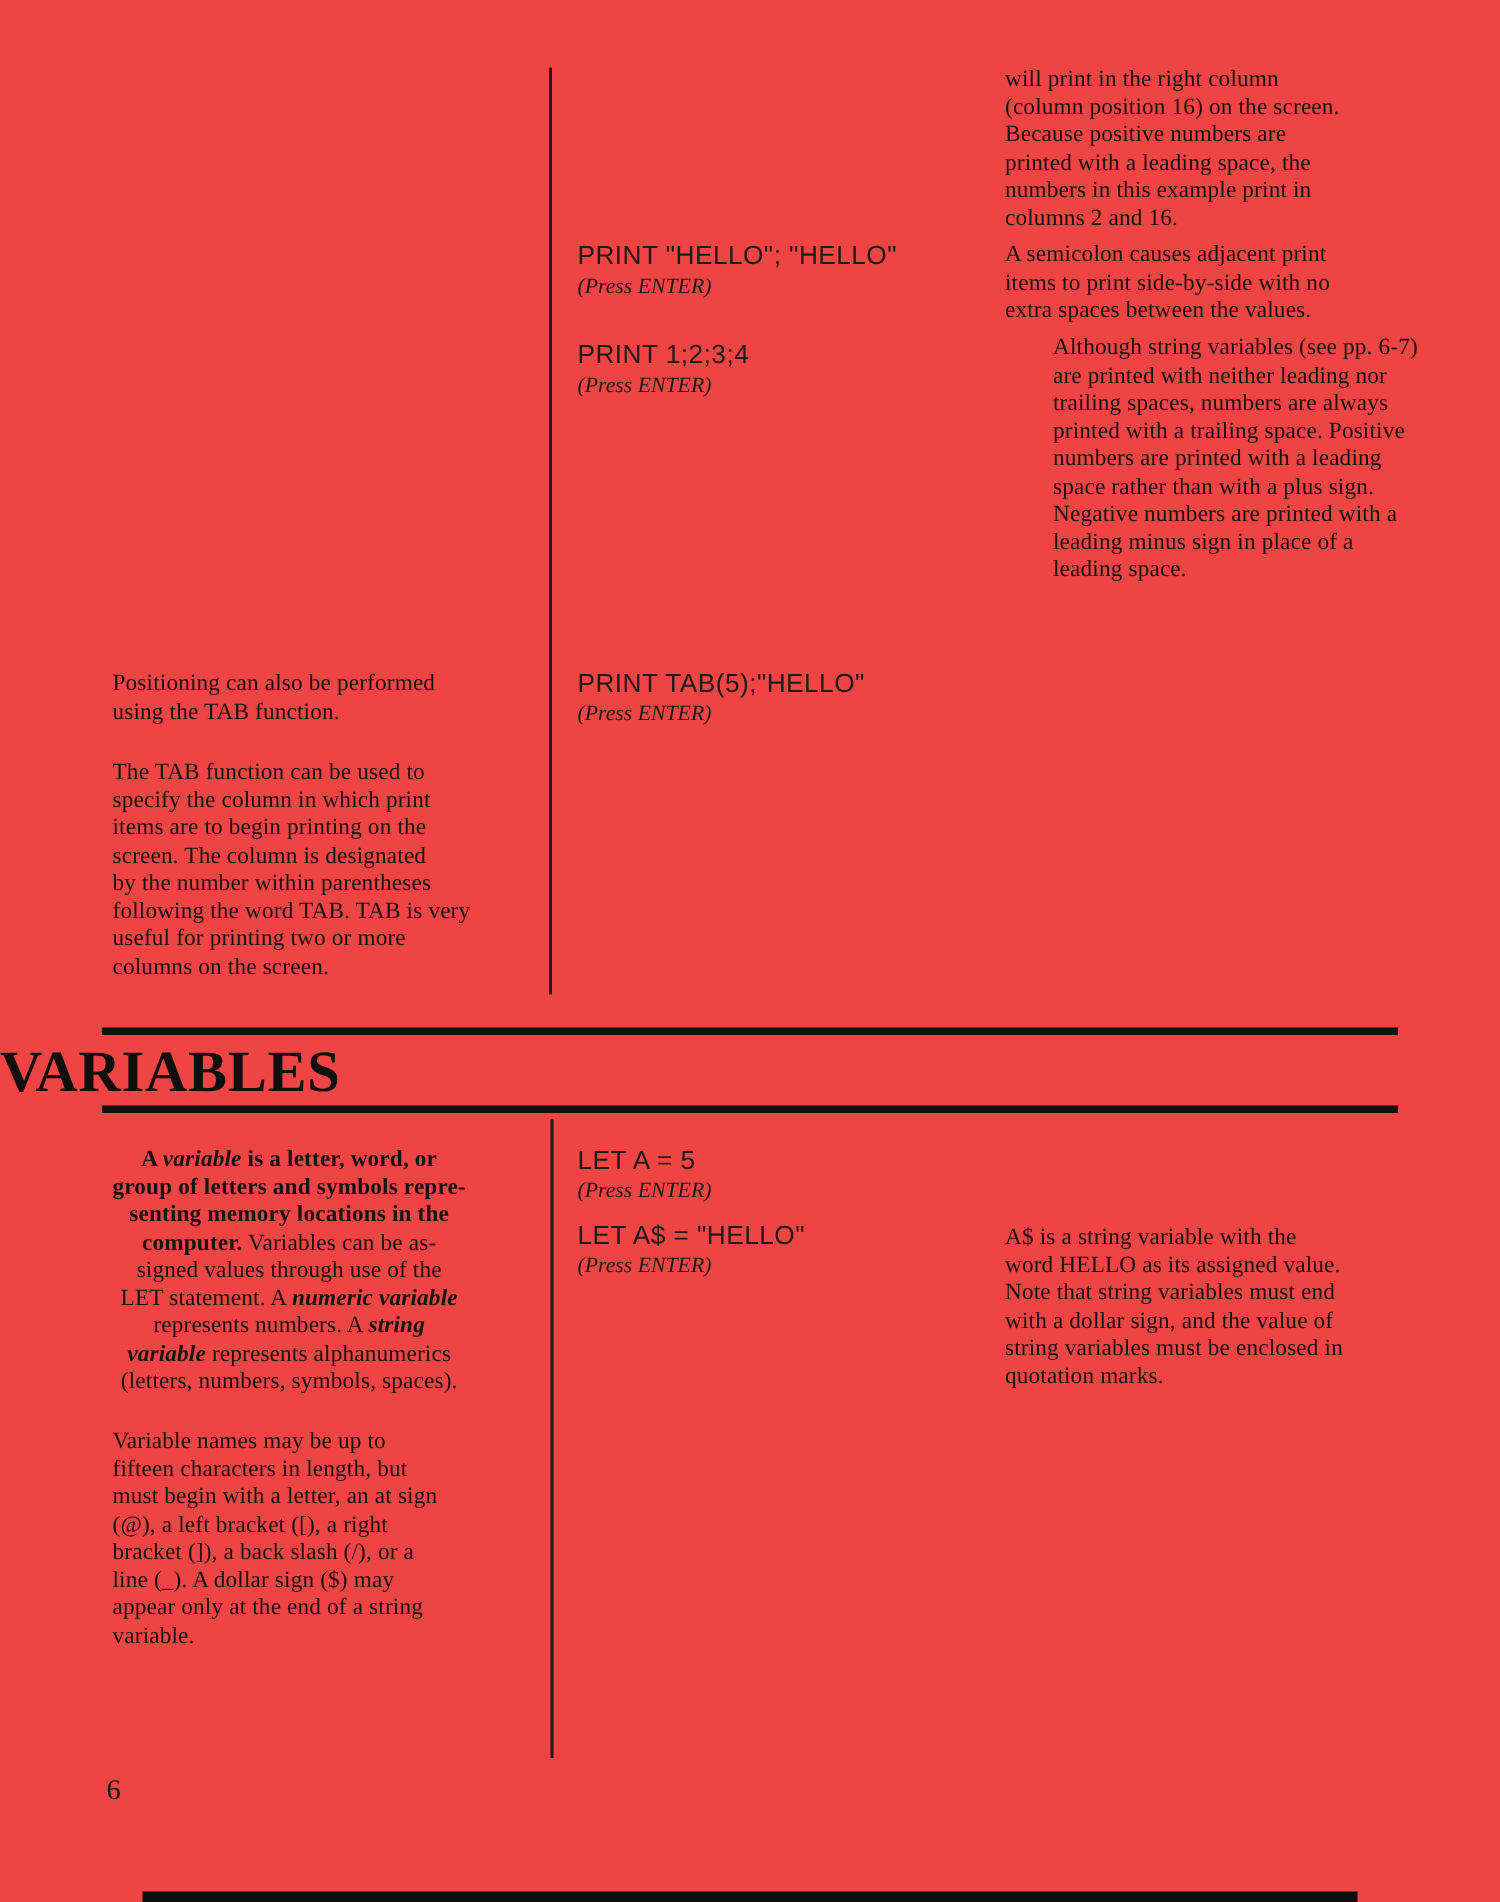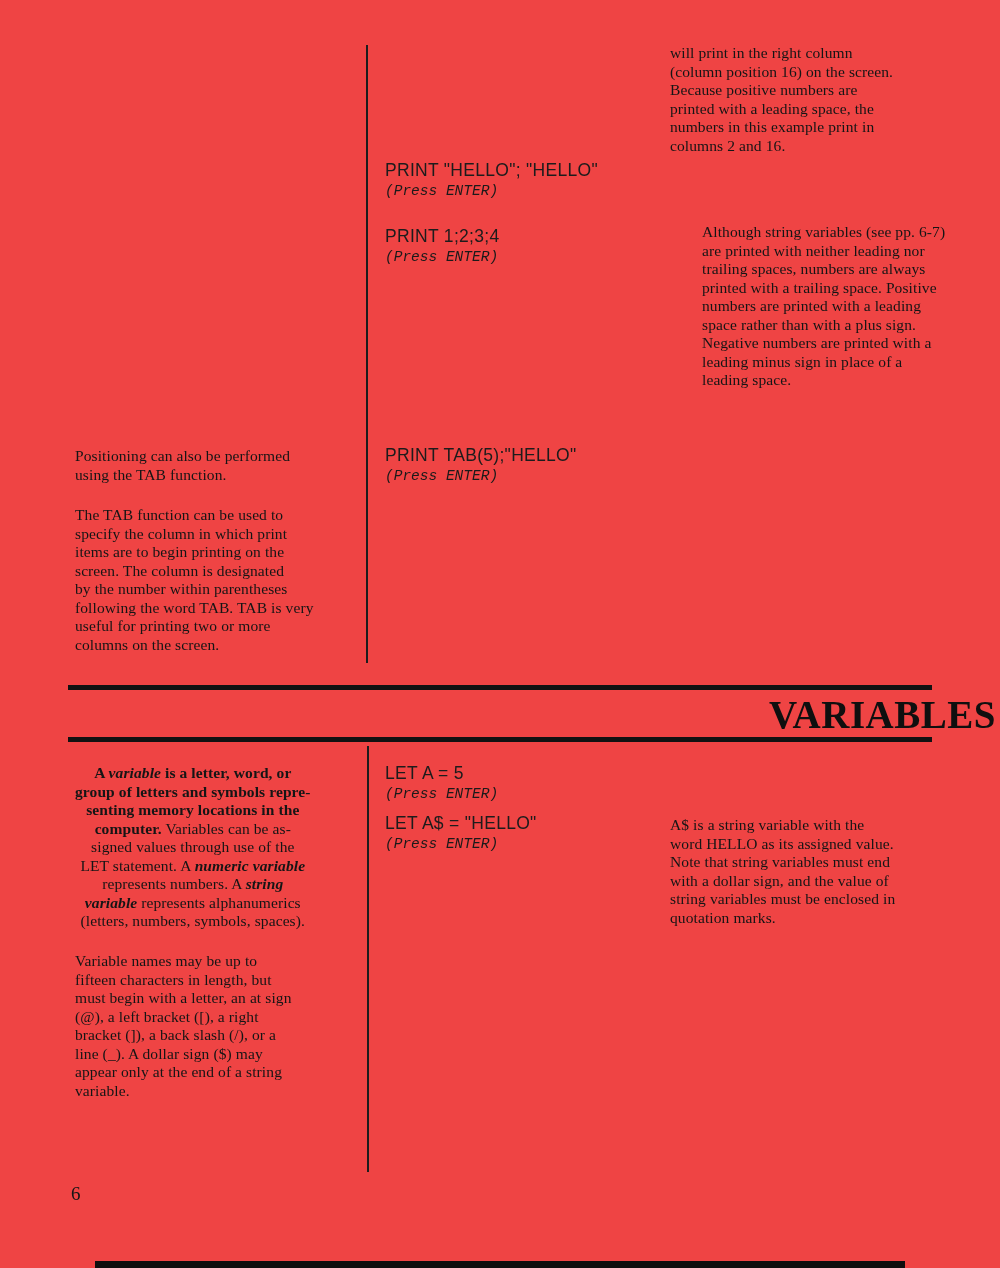--- a/index.html
+++ b/index.html
@@ -21,35 +21,35 @@
   }
   .code{
     font-family:"Liberation Sans", sans-serif;
     font-size:17.5px;
     line-height:20px;
     color:#1c1c1c;
     letter-spacing:0.3px;
     white-space:pre;
   }
   .press{
-    font-family:Liberation Mono, monospace;
+    font-family:Liberation Serif, serif;
     font-style:italic;
     font-size:14.5px;
     line-height:16px;
     white-space:pre;
     color:#1a1a1a;
   }
   .rich{white-space:pre;text-align:center;}
   .b{font-weight:bold;}
   .bi{font-weight:bold;font-style:italic;}
   .vrule{width:2px;background:#1d1d1d;}
   .hrule{height:5px;background:#121212;}
   .section-heading{
     left:0;width:996px;
-    text-align:right;
+    text-align:left;
     font-weight:bold;
     font-size:39px;
     line-height:40px;
     letter-spacing:0.5px;
     color:#0f0f0f;
     white-space:pre;
   }
   .page-number{font-size:19px;line-height:20px;white-space:pre;}
   .scan-edge{background:#0e0e0e;}
 </style>
@@ -62,20 +62,23 @@
 
   <div class="abs body-text" style="left:670px;top:44px;">will print in the right column
 (column position 16) on the screen.
 Because positive numbers are
 printed with a leading space, the
 numbers in this example print in
 columns 2 and 16.</div>
 
   <div class="abs code" style="left:385px;top:160px;">PRINT "HELLO"; "HELLO"</div>
   <div class="abs press" style="left:385px;top:183px;">(Press ENTER)</div>
+  <div class="abs body-text" style="left:670px;top:161px;">A semicolon causes adjacent print
+items to print side-by-side with no
+extra spaces between the values.</div>
 
   <div class="abs code" style="left:385px;top:226px;">PRINT 1;2;3;4</div>
   <div class="abs press" style="left:385px;top:249px;">(Press ENTER)</div>
   <div class="abs body-text" style="left:670px;top:223px;margin-left:32px;">Although string variables (see pp. 6-7)
 are printed with neither leading nor
 trailing spaces, numbers are always
 printed with a trailing space. Positive
 numbers are printed with a leading
 space rather than with a plus sign.
 Negative numbers are printed with a

